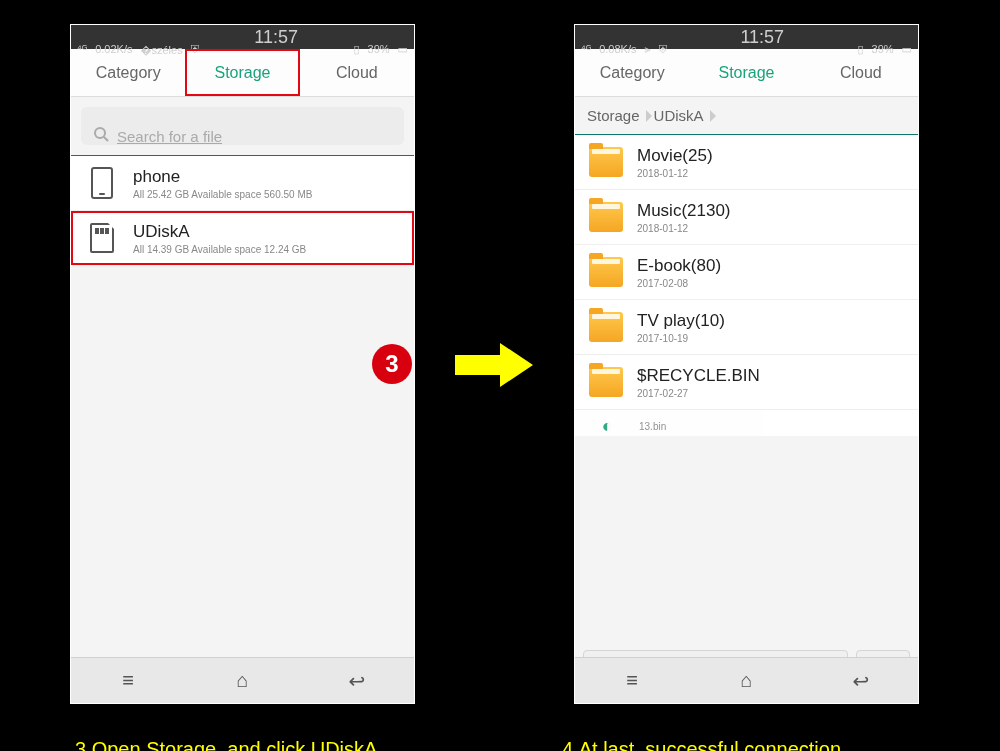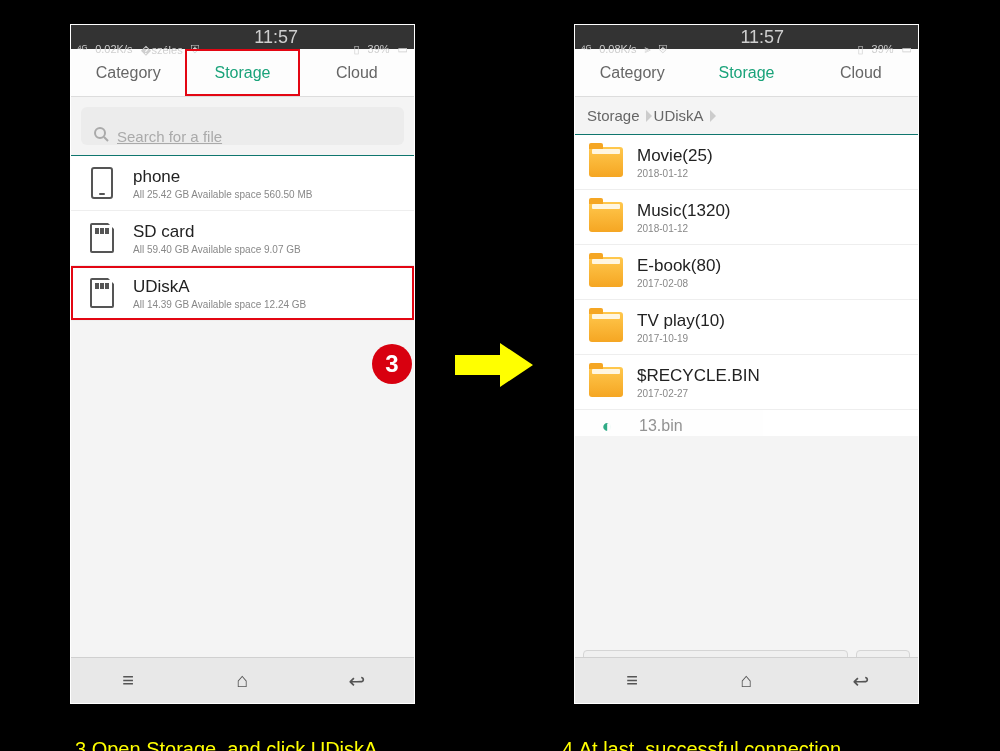--- a/index.html
+++ b/index.html
@@ -86,29 +86,20 @@
   <div class="list">
     <div class="row">
       <div class="icon-box">
           <div class="phone-icon"></div>
         </div>
       <div>
         <div class="name">phone</div>
         <div class="sub">All 25.42 GB Available space 560.50 MB</div>
       </div>
     </div>
-    <div class="row">
-      <div class="icon-box">
-          <div class="sd-icon"></div>
-        </div>
-      <div>
-        <div class="name">SD card</div>
-        <div class="sub">All 59.40 GB Available space 9.07 GB</div>
-      </div>
-    </div>
     <div class="row highlighted">
       <div class="icon-box">
           <div class="sd-icon"></div>
         </div>
       <div>
         <div class="name">UDiskA</div>
         <div class="sub">All 14.39 GB Available space 12.24 GB</div>
       </div>
     </div>
   </div>
@@ -156,21 +147,21 @@
         <div>
             <div class="name">Movie(25)</div>
              <div class="sub">2018-01-12</div>
           </div>
       </div>
       <div class="row">
         <div class="icon-box">
             <div class="folder-icon"></div>
           </div>
         <div>
-            <div class="name">Music(1320)</div>
+            <div class="name">Music(2130)</div>
              <div class="sub">2018-01-12</div>
           </div>
       </div>
       <div class="row">
         <div class="icon-box">
             <div class="folder-icon"></div>
           </div>
         <div>
             <div class="name">E-book(80)</div>
              <div class="sub">2017-02-08</div>
@@ -189,21 +180,21 @@
         <div class="icon-box">
             <div class="folder-icon"></div>
           </div>
         <div>
             <div class="name">$RECYCLE.BIN</div>
              <div class="sub">2017-02-27</div>
           </div>
       </div>
       <div class="partial-row">
         <div class="partial-icon">◐</div>
-        <div class="name" style="font-size:16px;color:#888">13.bin</div>
+        <div class="name" style="font-size:10px;color:#888">13.bin</div>
       </div>
     </div>
   </div>
 
   <div class="newfolder">
     <div class="nf-btn">New folder</div>
     <div class="more-btn">•••</div>
   </div>
 
   <div class="bottombar">

